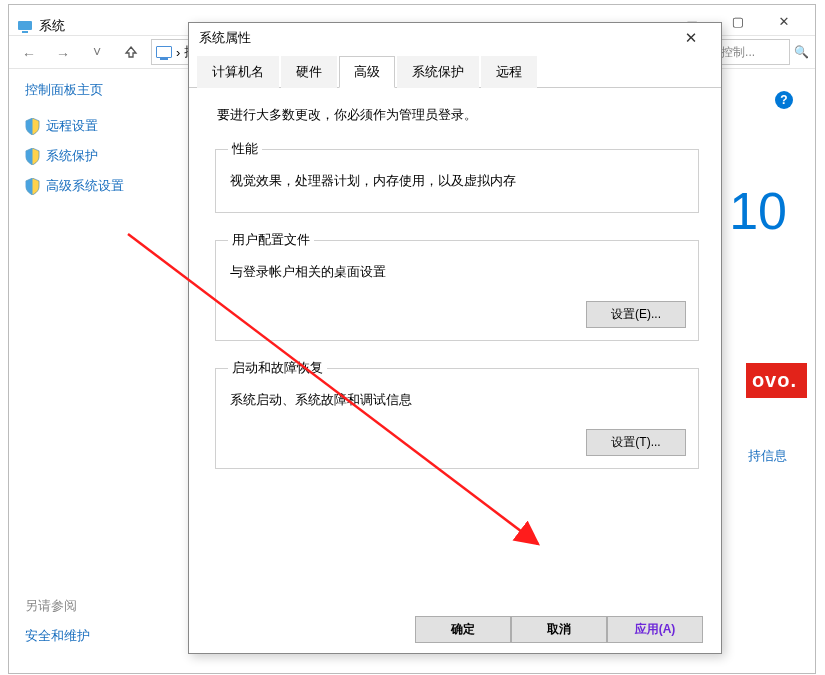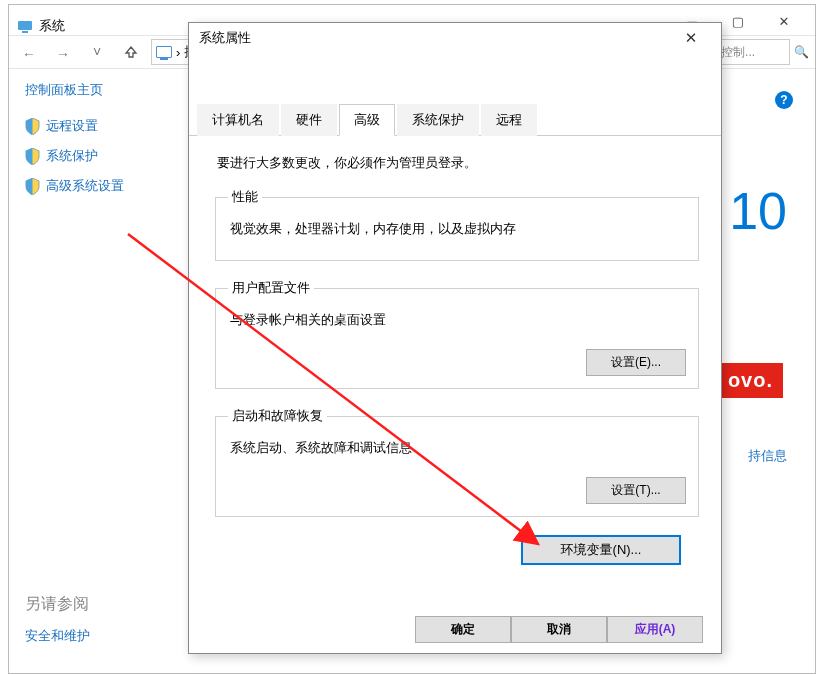--- a/index.html
+++ b/index.html
@@ -21,36 +21,36 @@
   .pc-icon::after{content:"";position:absolute;left:3px;bottom:-3px;width:8px;height:2px;background:#4a90d9;}
   .addr-right { display:flex; align-items:center; gap:4px;}
   .addr-search { border:1px solid #ccc; height:26px; width:88px; display:flex; align-items:center; padding:0 6px; color:#888; font-size:12px;}
   .refresh-ico { color:#555; font-size:12px; }
 
   .sys-body { display: flex; padding: 12px 16px 0 16px; height: calc(100% - 64px); position:relative;}
   .sidebar { width: 140px; }
   .cp-home { color: #1a6fbf; font-size: 13px; margin-bottom: 18px;  }
   .side-item { display: flex; align-items: center; gap: 6px; margin-bottom: 12px; color: #1a6fbf; font-size: 13px; cursor:pointer;}
   .shield { width:15px; height:17px; }
-  .see-also { position:absolute; left:16px; bottom:58px; color:#888; font-size:16px;}
+  .see-also { position:absolute; left:16px; bottom:58px; color:#888; font-size:13px;}
   .sec-maint { position:absolute; left:16px; bottom:28px; color:#1a6fbf; font-size:13px;}
 
   .big10 { position:absolute; right:28px; top:176px; font-size:52px; color:#0078d7; font-weight:300;}
-  .ovo { position:absolute; right:32px; top:358px; background:#e2231a; color:#fff; font-weight:bold; padding:6px 10px 6px 6px; font-size:20px; letter-spacing:1px;}
+  .ovo { position:absolute; right:8px; top:358px; background:#e2231a; color:#fff; font-weight:bold; padding:6px 10px 6px 6px; font-size:20px; letter-spacing:1px;}
   .support { position:absolute; right:28px; top:442px; color:#1a6fbf; font-size:13px;}
   .help-q { position:absolute; right:22px; top:86px; width:18px; height:18px; border-radius:50%; background:#0078d7; color:#fff; font-size:12px; display:flex; align-items:center; justify-content:center; font-weight:bold;}
 
   
   .dlg { position:absolute; left:188px; top:22px; width:534px; height:632px; background:#fff; border:1px solid #888; box-shadow:3px 3px 10px rgba(0,0,0,0.2);}
   .dlg-title { height:30px; display:flex; align-items:center; padding:0 10px;gap:40px;}
   .dlg-title .ttl{font-size:13px;}
   .dlg-title .spacer{flex:1;}
   .dlg-close{ width:40px; height:26px; display:flex; align-items:center; justify-content:center; font-size:15px; color:#333;}
   .tabs { display:flex; padding:0 8px; border-bottom:1px solid #ccc; margin-top:2px;}
-  .tab { padding:6px 14px 6px 14px; font-size:13px; border:1px solid transparent; border-bottom:none; margin-right:2px; background:#f3f3f3; position:relative; top:1px; cursor:pointer;margin-top:48px;}
+  .tab { padding:6px 14px 6px 14px; font-size:13px; border:1px solid transparent; border-bottom:none; margin-right:2px; background:#f3f3f3; position:relative; top:1px; cursor:pointer;}
   .tab.active { background:#fff; border-color:#ccc; border-bottom:1px solid #fff;}
   .dlg-body { padding:14px 20px 12px 24px; height: calc(100% - 30px - 34px - 48px); overflow:hidden;}
   .intro { margin:4px 0 16px 4px; font-size:13px;}
   fieldset.grp { border:1px solid #d0d0d0; padding:8px 12px 12px 12px; margin-bottom:18px; position:relative;}
   fieldset.grp legend { padding:0 4px; font-size:13px;}
   .grp .desc { font-size:13px; margin:6px 0 10px 2px;}
   .grp .btn-row { display:flex; justify-content:flex-end; margin-top:20px;}
   .win-button { min-width:100px; height:27px; border:1px solid #adadad; background:#e1e1e1; font-size:12px; display:inline-flex; align-items:center; justify-content:center; padding:0 12px; cursor:pointer;}
   .env-row { display:flex; justify-content:flex-end; padding:0 20px 0 0; margin-top:4px;}
   .env-btn { min-width:160px; height:30px; border:2px solid #0078d7; background:#e1e1e1; font-size:13px; display:inline-flex; align-items:center; justify-content:center; cursor:pointer;}
@@ -170,23 +170,20 @@
     </fieldset>
 
     <fieldset class="grp">
       <legend>启动和故障恢复</legend>
       <div class="desc">系统启动、系统故障和调试信息</div>
       <div class="btn-row">
           <div class="win-button">设置(T)...</div>
         </div>
     </fieldset>
 
-    <div class="env-row">
-      <div class="env-btn">环境变量(N)...</div>
-    </div>
   </div>
 
   <div class="dlg-footer">
     <div class="win-button">确定</div>
     <div class="win-button">取消</div>
     <div class="win-button disabled">应用(A)</div>
   </div>
 </div>
 
 <svg class="arrow-svg">

